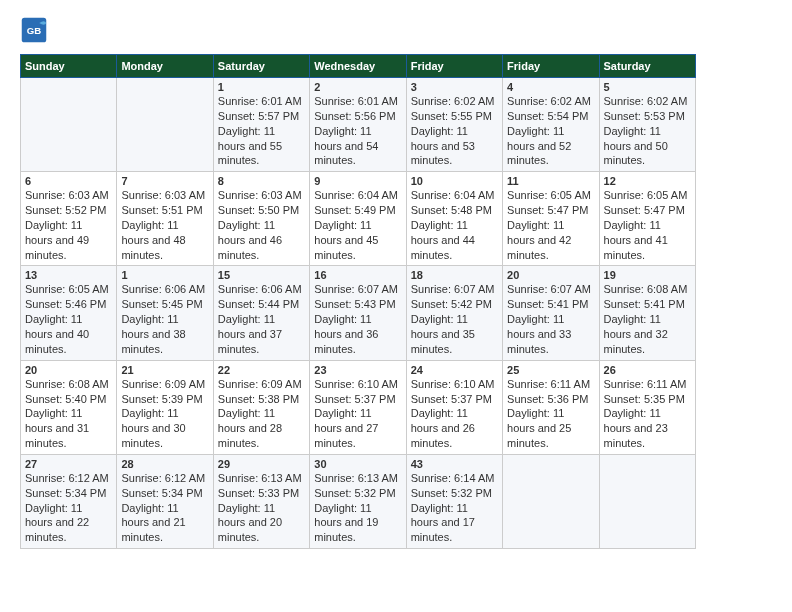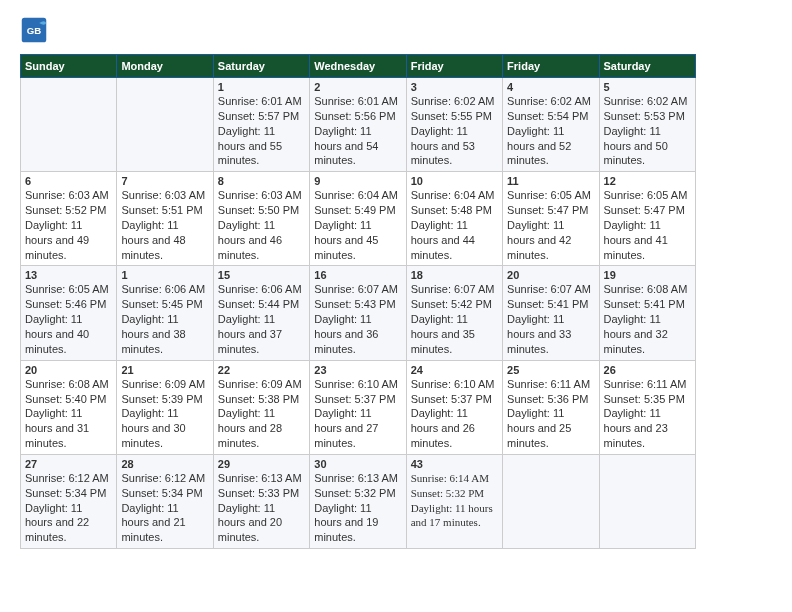--- a/index.html
+++ b/index.html
@@ -308,21 +308,21 @@
 Daylight: 11 hours and 20 minutes.</div>
           </td>
           <td>
             <span class="day-num">30</span>
             <div class="cell-text" style="white-space: pre-line;">Sunrise: 6:13 AM
 Sunset: 5:32 PM
 Daylight: 11 hours and 19 minutes.</div>
           </td>
           <td>
             <span class="day-num">43</span>
-            <div class="cell-text" style="white-space: pre-line; font-family: Liberation Serif, serif;">Sunrise: 6:14 AM
+            <div class="cell-text" style="white-space: pre-line;">Sunrise: 6:14 AM
 Sunset: 5:32 PM
 Daylight: 11 hours and 17 minutes.</div>
           </td>
           <td></td>
           <td></td>
         </tr>
       </tbody>
   </table>
 </div>
 

